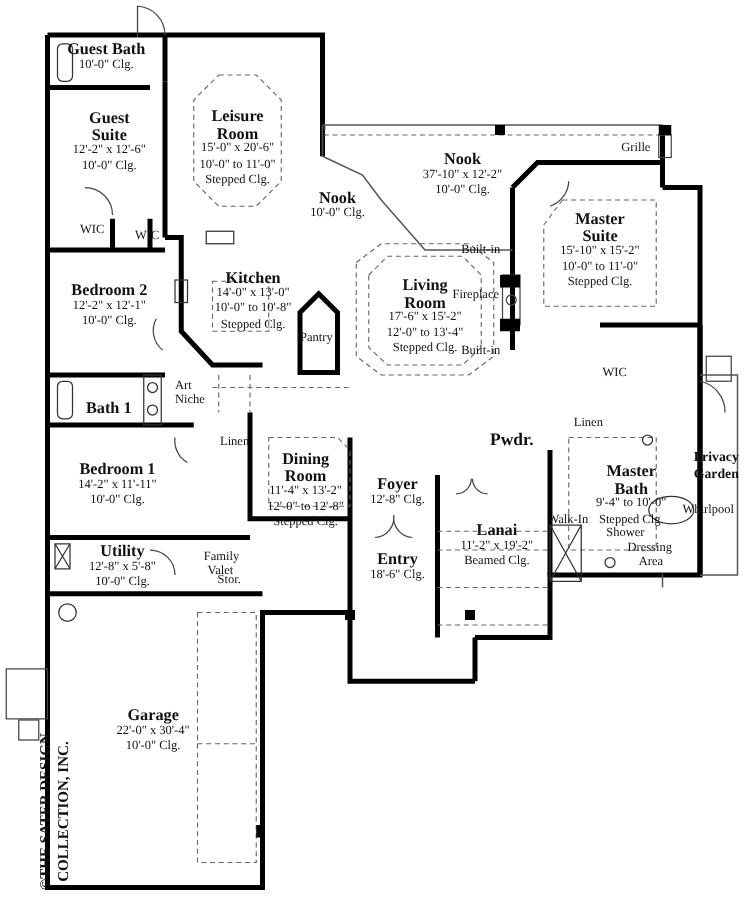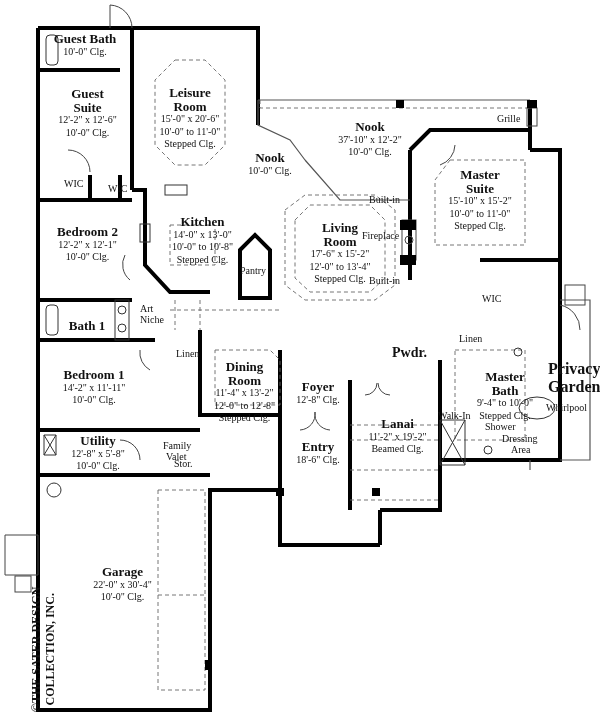--- a/index.html
+++ b/index.html
@@ -3,21 +3,21 @@
 <meta charset="utf-8">
 <style>
   html,body{margin:0;padding:0;background:#fff;}
   body{width:600px;height:722px;position:relative;overflow:hidden;font-family:"Liberation Serif","DejaVu Serif",serif;color:#111;}
   svg.plan{position:absolute;left:0;top:0;}
   .lbl{position:absolute;text-align:center;line-height:1.05;}
   .lbl .n{font-weight:bold;font-size:15px;display:block;}
   .lbl .n.sm{font-size:13px;}
   .lbl .d{font-size:10px;display:block;line-height:1.25;}
   .note{position:absolute;font-size:10px;white-space:nowrap;}
-  .note.b{font-weight:bold;font-size:16px;text-align:center;line-height:1.15;}
+  .note.b{font-weight:bold;font-size:11px;text-align:center;line-height:1.15;}
   .copy{position:absolute;left:30px;top:712px;transform-origin:0 0;transform:rotate(-90deg);font-size:12px;font-weight:bold;line-height:1.15;white-space:nowrap;text-align:center;}
 </style>
 </head>
 <body>
 
 <svg class="plan" width="600" height="722" viewBox="0 0 600 722">
   <g fill="none" stroke="#000">
 
     <g stroke-width="4">
       <path d="M38 28 H110 M132 28 H258 V100"></path>

